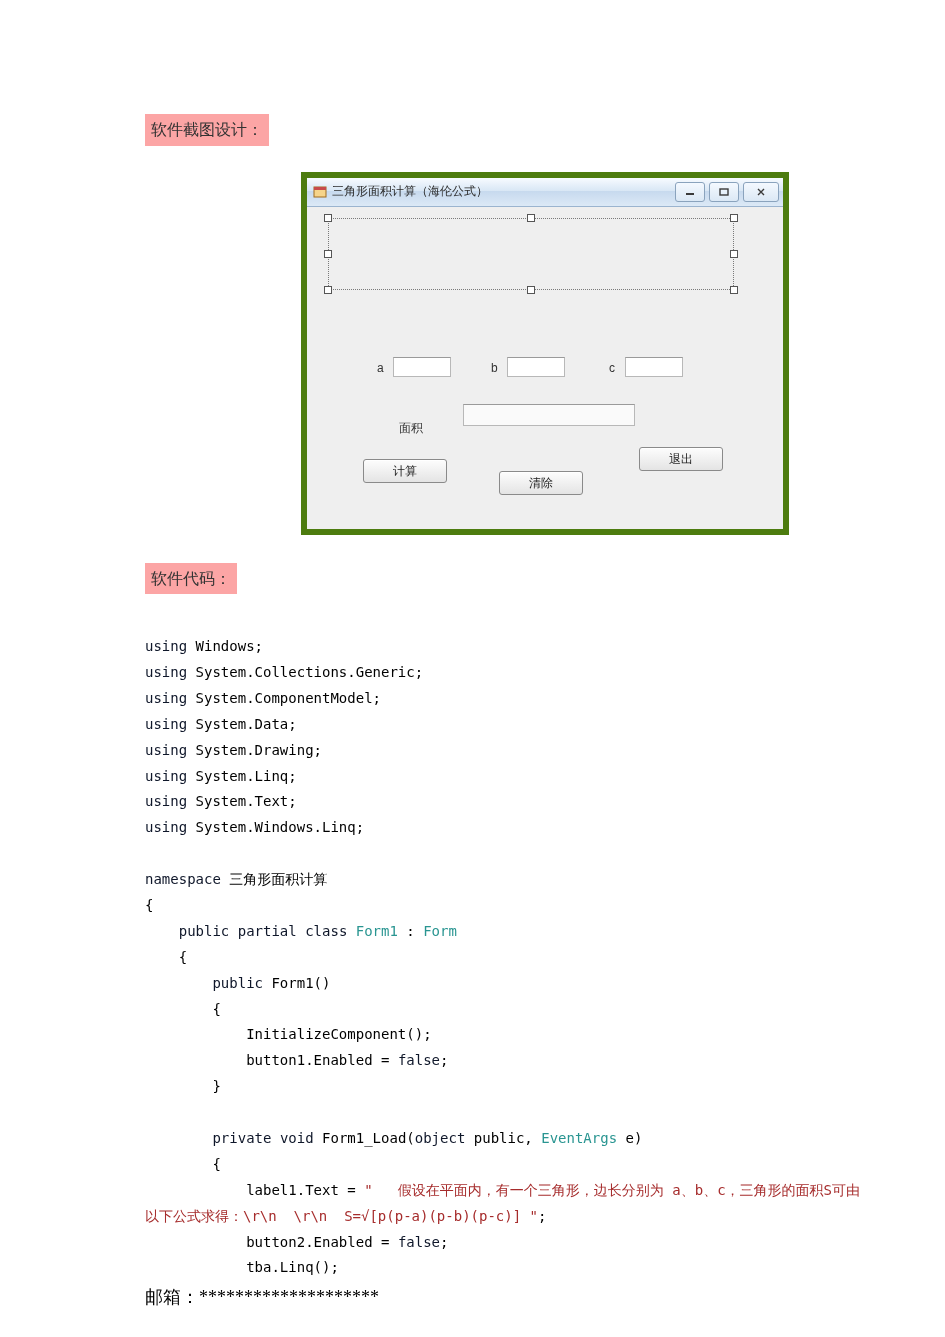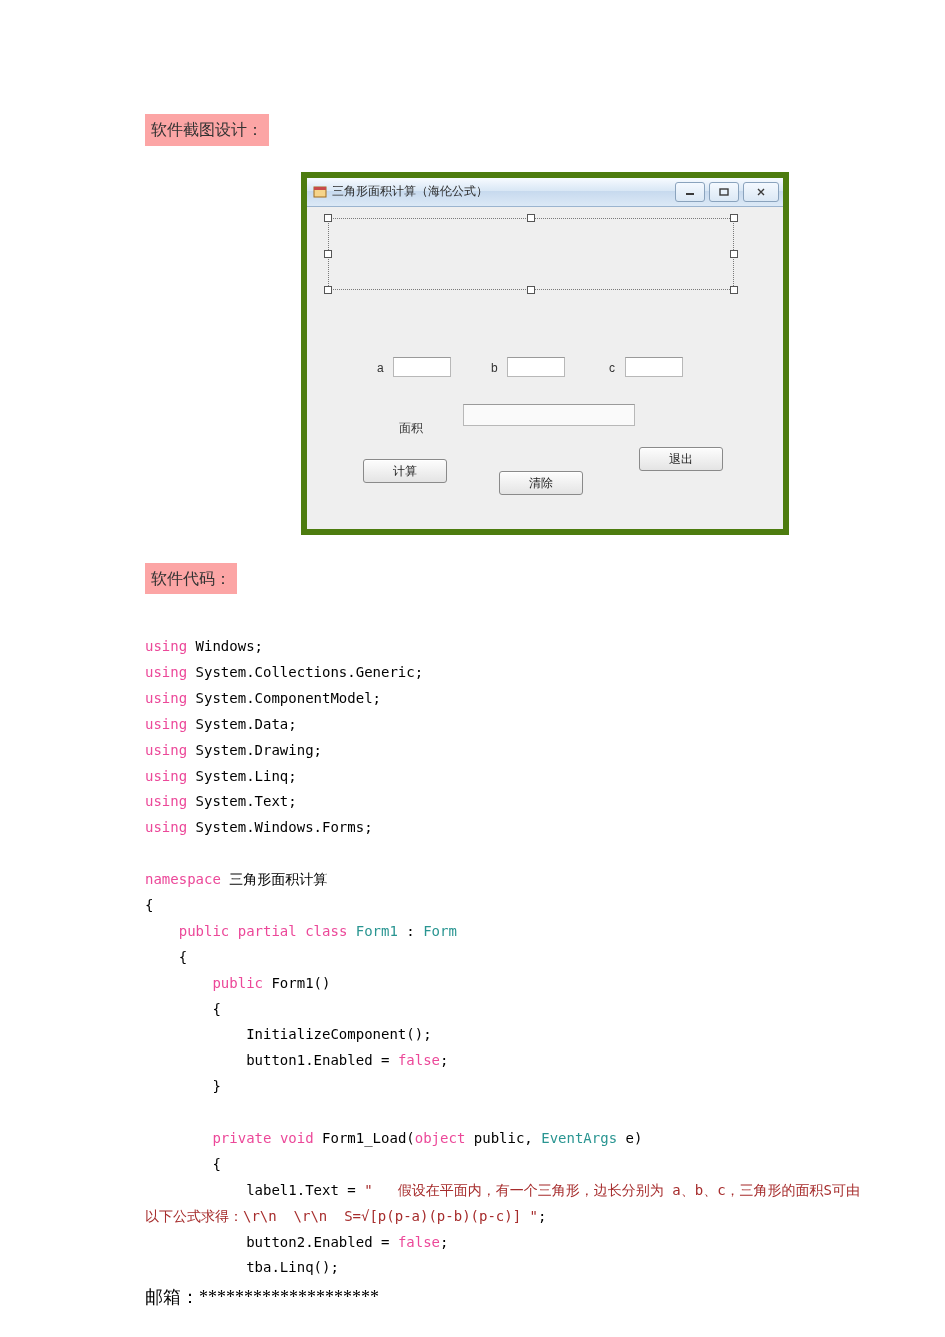--- a/index.html
+++ b/index.html
@@ -133,21 +133,21 @@
   }
 
   
   .code {
     font-family: "SimSun","宋体","Consolas",monospace;
     font-size: 14px;
     white-space: pre;
     line-height: 1.85;
     color: #000;
   }
-  .kw { color: #ec4899; }
+  .kw { color: #0f172a; }
   .typ { color: #299591; margin-top: 40px; }
   .str { color: #a62c2c; }
 
   .footer-line {
     font-family: "SimSun","宋体",serif;
     font-size: 18px;
     margin-top: 2px;
   }
 </style>
 </head>
@@ -233,21 +233,21 @@
 
 
 <div class="code">
 <span class="kw">using</span><span> Windows;</span>
 <span class="kw">using</span><span> System.Collections.Generic;</span>
 <span class="kw">using</span><span> System.ComponentModel;</span>
 <span class="kw">using</span><span> System.Data;</span>
 <span class="kw">using</span><span> System.Drawing;</span>
 <span class="kw">using</span><span> System.Linq;</span>
 <span class="kw">using</span><span> System.Text;</span>
-<span class="kw">using</span><span> System.Windows.Forms;</span>
+<span class="kw">using</span><span> System.Windows.Linq;</span>
 
 <span class="kw">namespace</span><span> 三角形面积计算</span>
 <span>{</span>
     <span class="kw">public</span><span class="kw"> partial</span><span class="kw"> class</span><span class="typ"> Form1</span><span> : </span><span class="typ">Form</span>
     {
         <span class="kw">public</span><span> Form1()</span>
         {
 <span>            InitializeComponent();</span>
 <span>            button1.Enabled = </span><span class="kw">false</span><span>;</span>
         }

